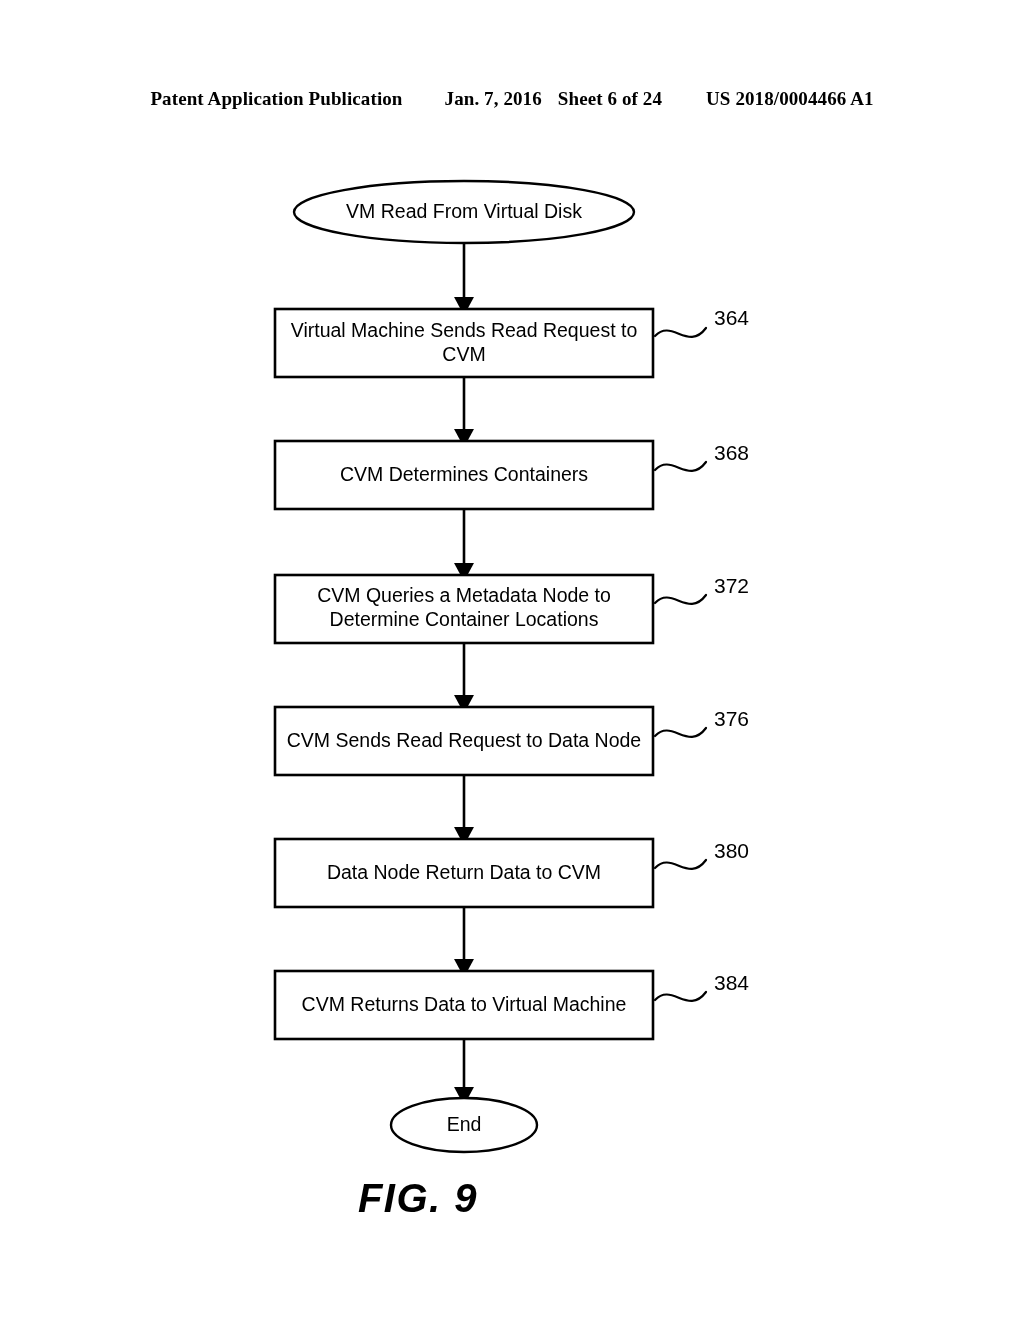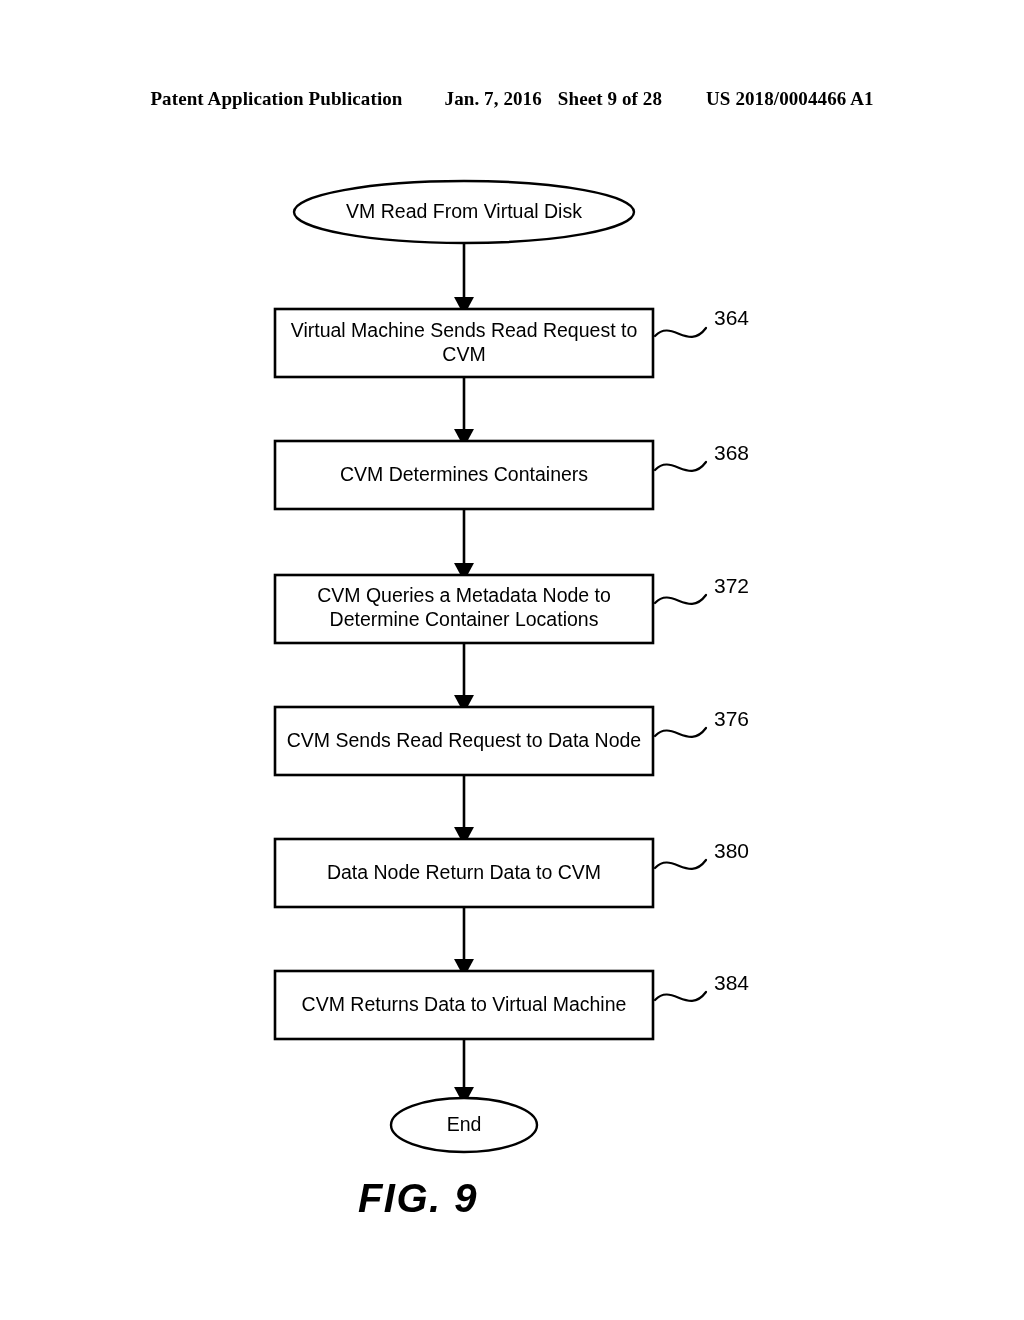--- a/index.html
+++ b/index.html
@@ -102,21 +102,21 @@
     font-size: 40px;
     letter-spacing: 1.5px;
   }
 </style>
 </head>
 <body>
 
 <div class="page-header">
   <span class="hdr-pub">Patent Application Publication</span>
   <span class="hdr-date">Jan. 7, 2016</span>
-  <span class="hdr-sheet">Sheet 9 of 28</span>
+  <span class="hdr-sheet">Sheet 6 of 24</span>
   <span class="hdr-patno">US 2018/0004466 A1</span>
 </div>
 
 <svg id="flow-svg" viewBox="0 0 1024 1320">
   <defs>
     <marker id="arrowhead" markerWidth="9" markerHeight="9" refX="3.2" refY="4.5" orient="auto" markerUnits="strokeWidth">
       <path d="M0,0.6 L7.2,4.5 L0,8.4 z" fill="#000000"></path>
     </marker>
   </defs>
 

